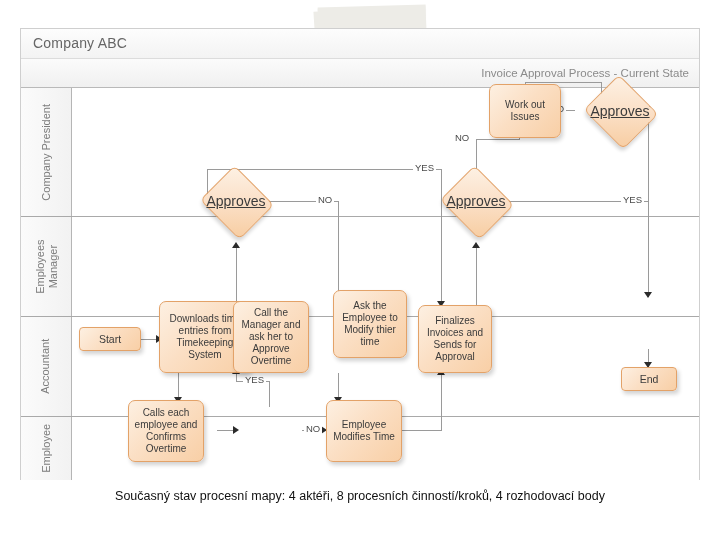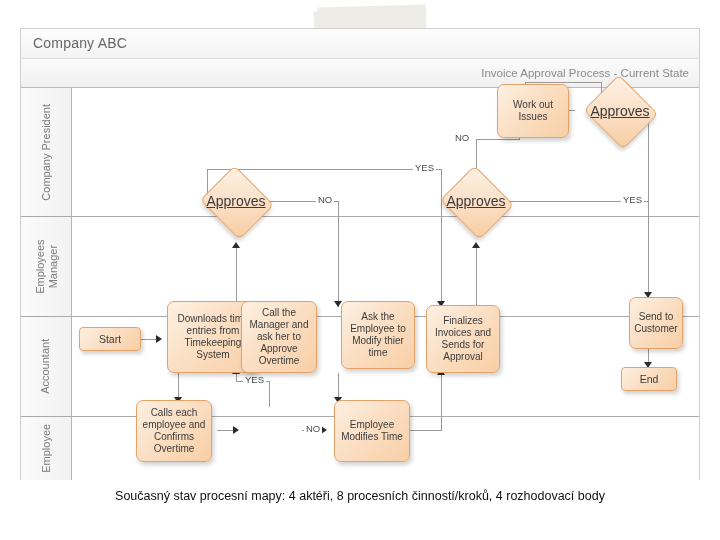--- a/index.html
+++ b/index.html
@@ -77,21 +77,20 @@
   .node{position:absolute;box-sizing:border-box;z-index:5;}
   .proc{
     background:linear-gradient(135deg,#fdf0e2 0%,#fbdfc4 45%,#f8cfa6 100%);
     border:1px solid #e3a268;
     border-radius:7px;
     box-shadow:2px 3px 4px rgba(0,0,0,.18);
     display:flex;align-items:center;justify-content:center;
     text-align:center;
     font-size:10px;color:#3b3b3b;line-height:1.22;
     padding:2px 3px;
-    margin-left:8px;
   }
   .term{
     background:linear-gradient(135deg,#fdf0e2 0%,#fbdfc4 45%,#f8cfa6 100%);
     border:1px solid #e3a268;
     border-radius:4px;
     box-shadow:2px 3px 4px rgba(0,0,0,.18);
     display:flex;align-items:center;justify-content:center;
     font-size:10.5px;color:#3b3b3b;
   }
   .dia-wrap{position:absolute;z-index:5;}
@@ -274,31 +273,28 @@
     </div>
 
     <div class="node proc" style="left:138px;top:272px;width:92px;height:72px;">
       <span>Downloads time entries from Timekeeping System</span>
     </div>
 
     <div class="node proc" style="left:212px;top:272px;width:76px;height:72px;">
       <span>Call the Manager and ask her to Approve Overtime</span>
     </div>
 
-    <div class="node proc" style="left:312px;top:272px;width:74px;height:68px;">
+    <div class="node proc" style="left:312px;top:261px;width:74px;height:68px;">
       <span>Ask the Employee to Modify thier time</span>
     </div>
 
     <div class="node proc" style="left:397px;top:276px;width:74px;height:68px;">
       <span>Finalizes Invoices and Sends for Approval</span>
     </div>
 
-    <div class="node proc" style="left:600px;top:268px;width:54px;height:52px;">
-      <span>Send to Customer</span>
-    </div>
 
     <div class="node term" style="left:600px;top:338px;width:56px;height:24px;">
       <span>End</span>
     </div>
 
     <div class="node proc" style="left:107px;top:371px;width:76px;height:62px;">
       <span>Calls each employee and Confirms Overtime</span>
     </div>
 
 

